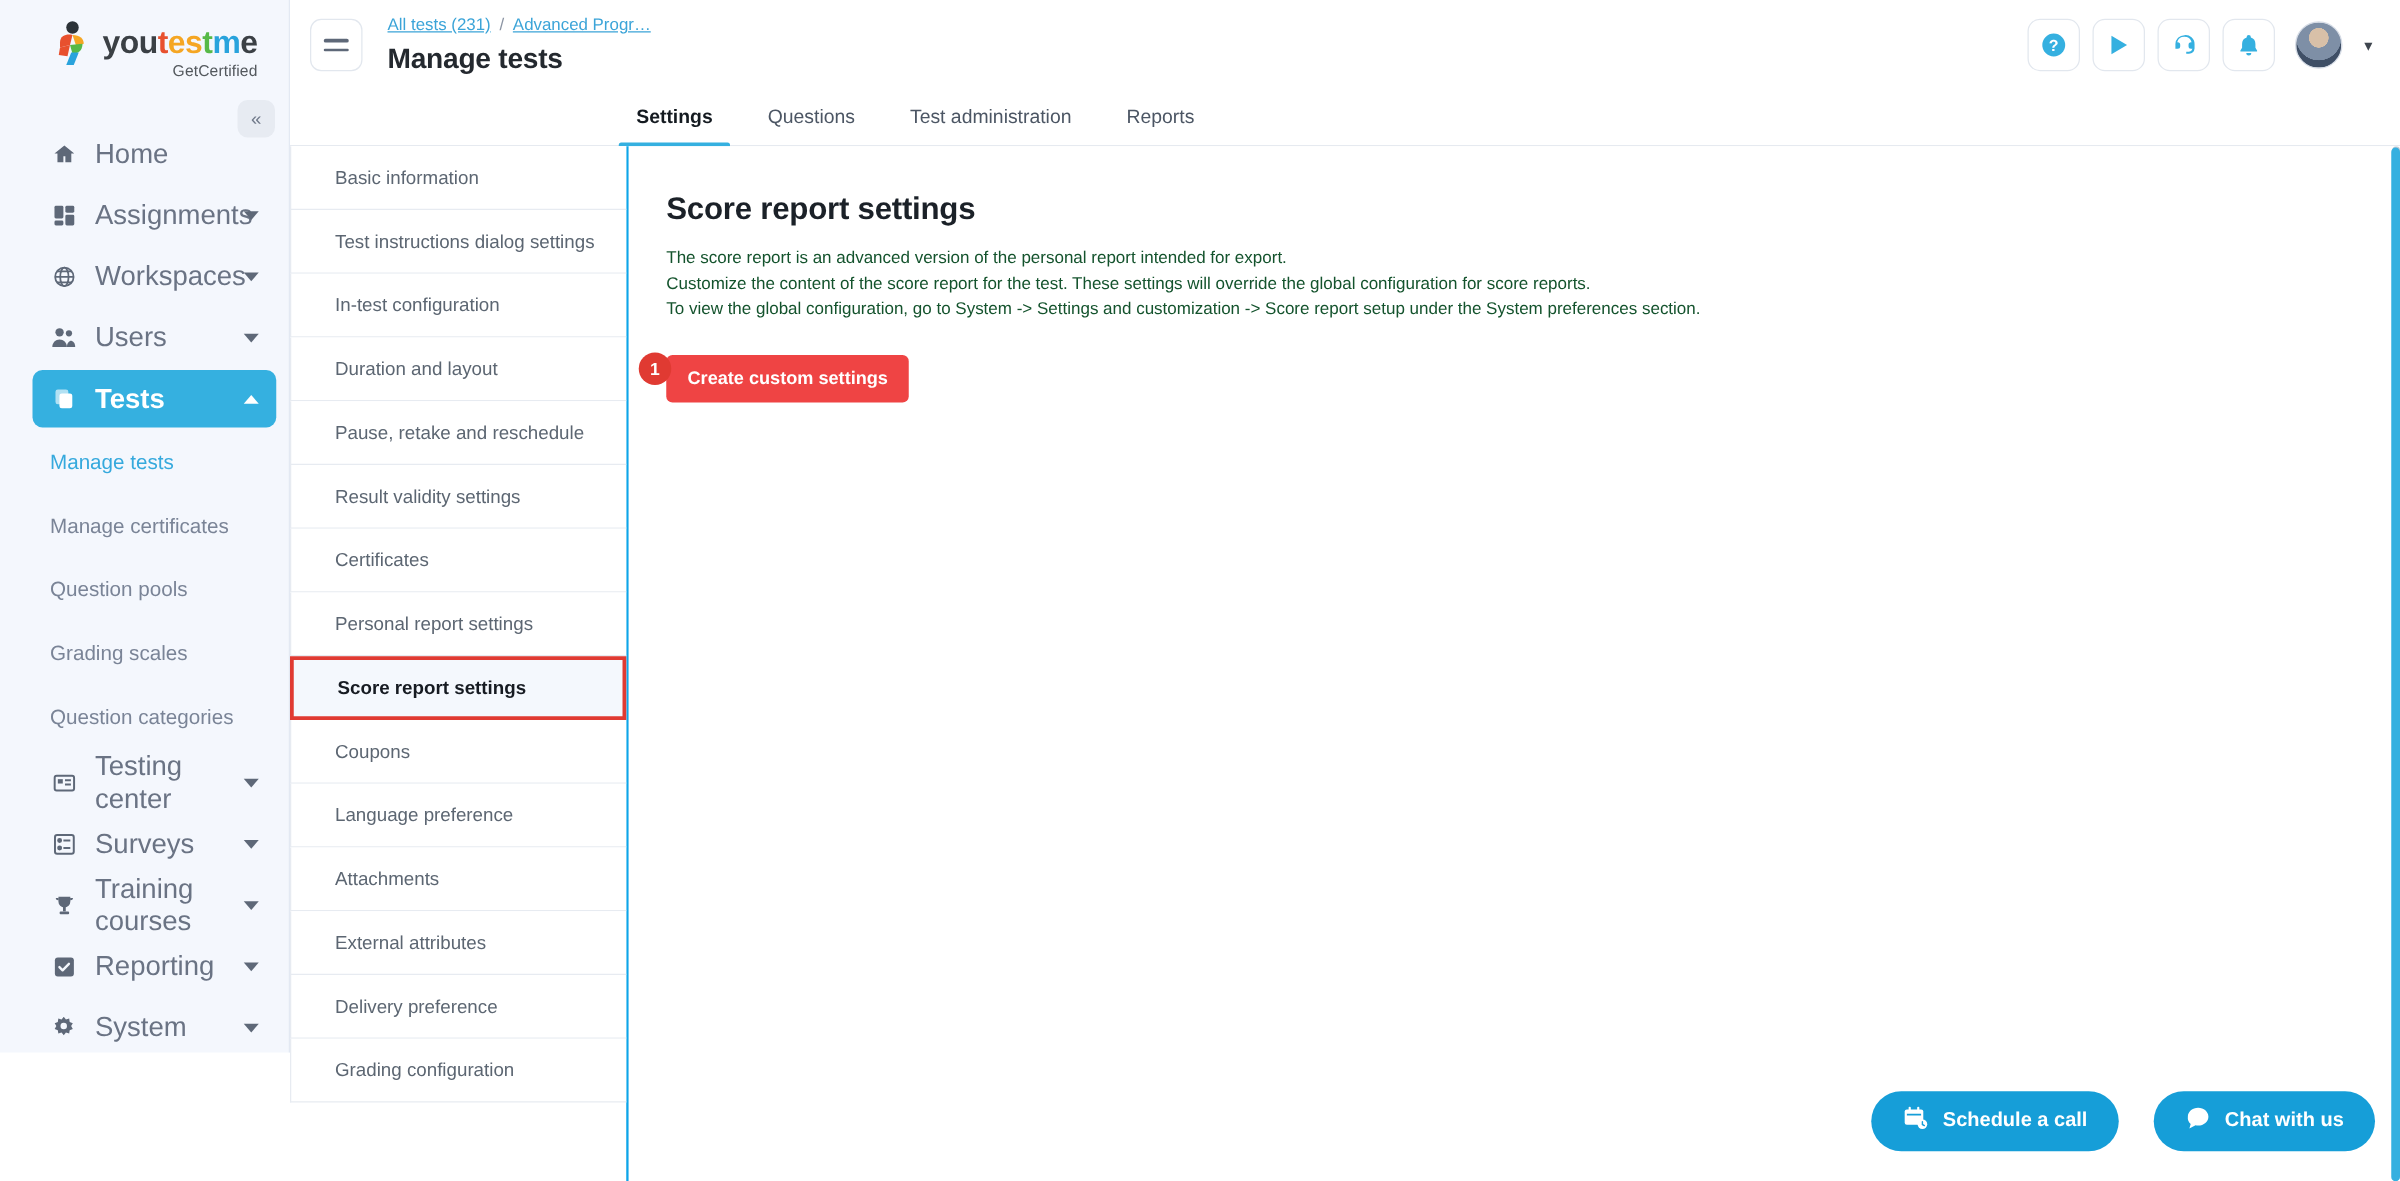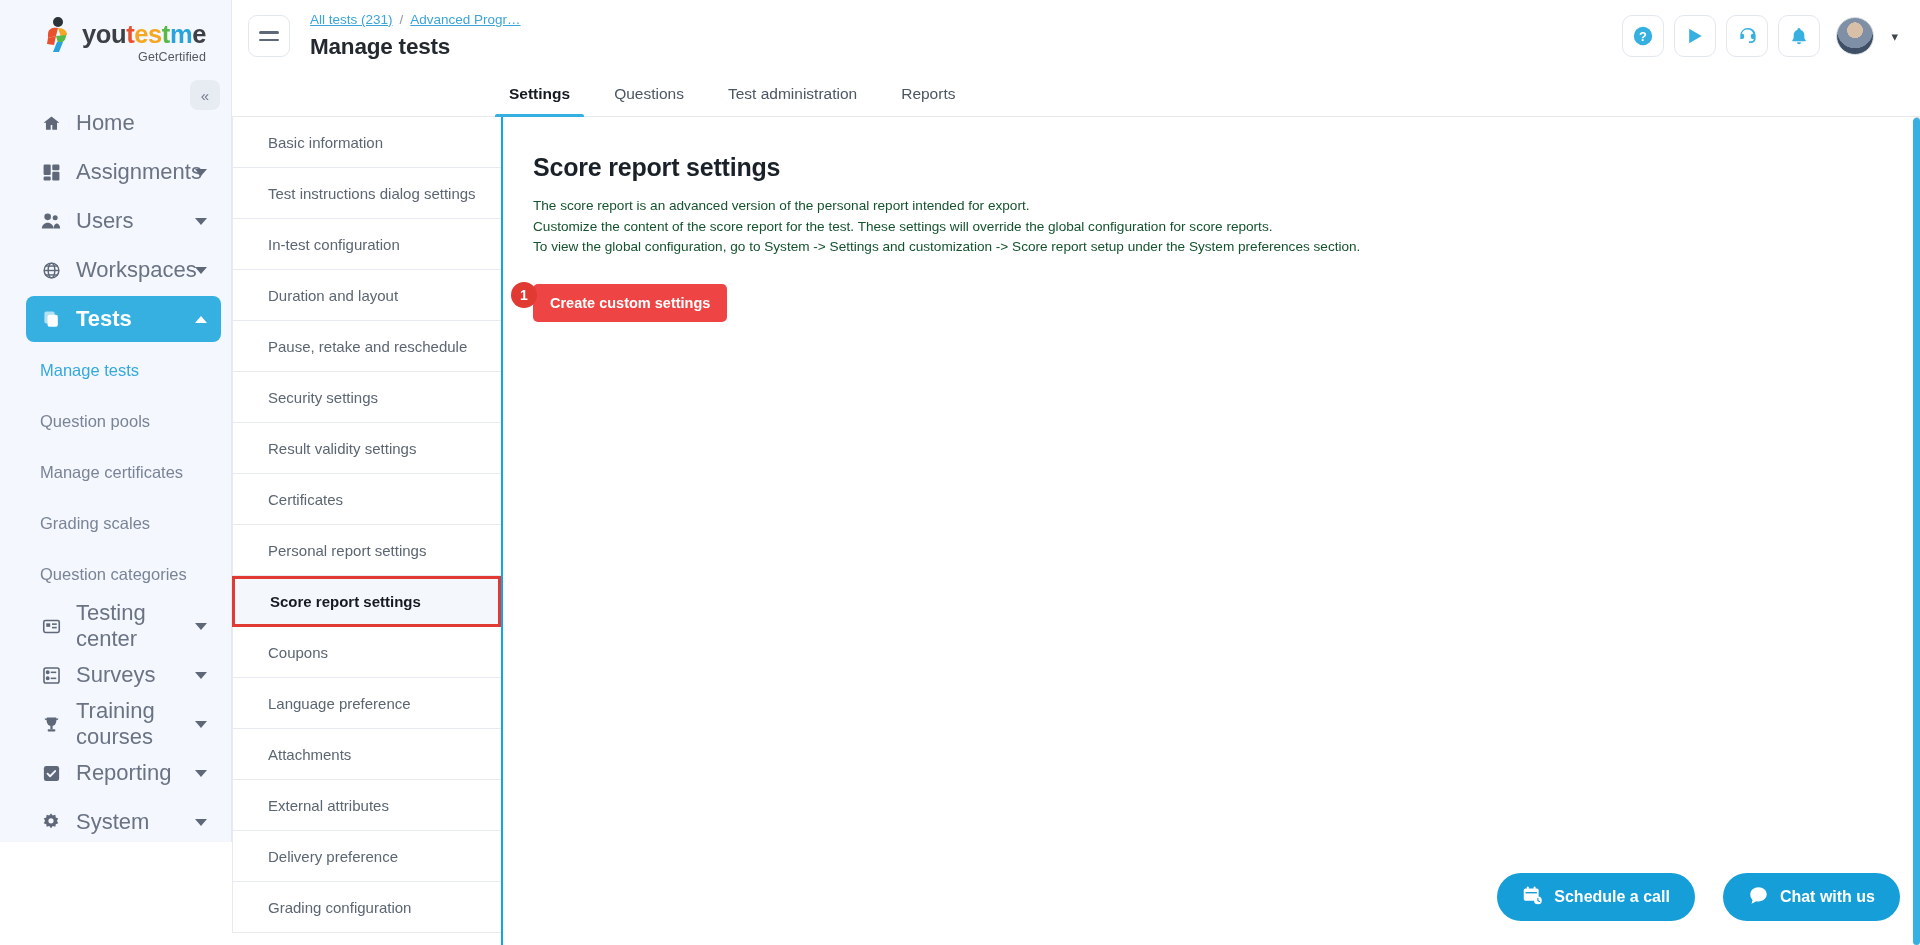--- a/index.html
+++ b/index.html
@@ -219,60 +219,60 @@
               <rect x="13" y="11" width="9" height="11" rx="1.5"></rect>
               <rect x="2" y="17" width="9" height="5" rx="1.5"></rect>
             </svg>
         </span>
         <span>Assignments</span>
         <span class="caret"></span>
       </div>
 
       <div class="nav-item">
         <span class="ico">
-          <svg width="20" height="20" viewBox="0 0 24 24" fill="currentColor">
-              <circle cx="8" cy="7" r="4"></circle>
-              <circle cx="17" cy="8" r="3"></circle>
-              <path d="M1 21c0-4 3.2-7 7-7s7 3 7 7z"></path>
-              <path d="M15 21c0-3 1.4-5.2 3.4-6 2.7 0 4.6 2.4 4.6 6z"></path>
-            </svg>
-        </span>
-        <span>Users</span>
-        <span class="caret"></span>
-      </div>
-
-      <div class="nav-item">
-        <span class="ico">
           <svg width="19" height="19" viewBox="0 0 24 24" fill="none" stroke="currentColor" stroke-width="1.8">
               <circle cx="12" cy="12" r="9.3"></circle>
               <ellipse cx="12" cy="12" rx="4.2" ry="9.3"></ellipse>
               <line x1="2.7" y1="12" x2="21.3" y2="12"></line>
               <line x1="4.2" y1="6.4" x2="19.8" y2="6.4"></line>
               <line x1="4.2" y1="17.6" x2="19.8" y2="17.6"></line>
             </svg>
         </span>
         <span>Workspaces</span>
         <span class="caret"></span>
       </div>
 
+      <div class="nav-item">
+        <span class="ico">
+          <svg width="20" height="20" viewBox="0 0 24 24" fill="currentColor">
+              <circle cx="8" cy="7" r="4"></circle>
+              <circle cx="17" cy="8" r="3"></circle>
+              <path d="M1 21c0-4 3.2-7 7-7s7 3 7 7z"></path>
+              <path d="M15 21c0-3 1.4-5.2 3.4-6 2.7 0 4.6 2.4 4.6 6z"></path>
+            </svg>
+        </span>
+        <span>Users</span>
+        <span class="caret"></span>
+      </div>
+
       <div class="nav-item active">
         <span class="ico">
           <svg width="19" height="19" viewBox="0 0 24 24" fill="currentColor">
               <rect x="3" y="2" width="13" height="15" rx="2.4" opacity="0.62"></rect>
               <rect x="7" y="6" width="13" height="15" rx="2.4"></rect>
             </svg>
         </span>
         <span>Tests</span>
         <span class="caret"></span>
       </div>
 
       <div>
         <div class="sub-item current">Manage tests</div>
+        <div class="sub-item">Manage certificates</div>
         <div class="sub-item">Question pools</div>
-        <div class="sub-item">Manage certificates</div>
         <div class="sub-item">Grading scales</div>
         <div class="sub-item">Question categories</div>
       </div>
 
       <div class="nav-item">
         <span class="ico">
           <svg width="19" height="19" viewBox="0 0 24 24" fill="none" stroke="currentColor" stroke-width="2">
               <rect x="2.2" y="4.5" width="19.6" height="15" rx="2"></rect>
               <rect x="5.4" y="8" width="5" height="4.4" fill="currentColor" stroke="none"></rect>
               <line x1="12.6" y1="9" x2="18.6" y2="9"></line>
@@ -388,21 +388,20 @@
     </div>
 
     <div id="content">
 
       <nav id="settings-menu">
         <div class="set-item">Basic information</div>
         <div class="set-item">Test instructions dialog settings</div>
         <div class="set-item">In-test configuration</div>
         <div class="set-item">Duration and layout</div>
         <div class="set-item">Pause, retake and reschedule settings</div>
-        <div class="set-item">Security settings</div>
         <div class="set-item">Result validity settings</div>
         <div class="set-item">Certificates</div>
         <div class="set-item">Personal report settings</div>
         <div class="set-item selected">Score report settings</div>
         <div class="set-item">Coupons</div>
         <div class="set-item">Language preference</div>
         <div class="set-item">Attachments</div>
         <div class="set-item">External attributes</div>
         <div class="set-item">Delivery preference</div>
         <div class="set-item">Grading configuration</div>

